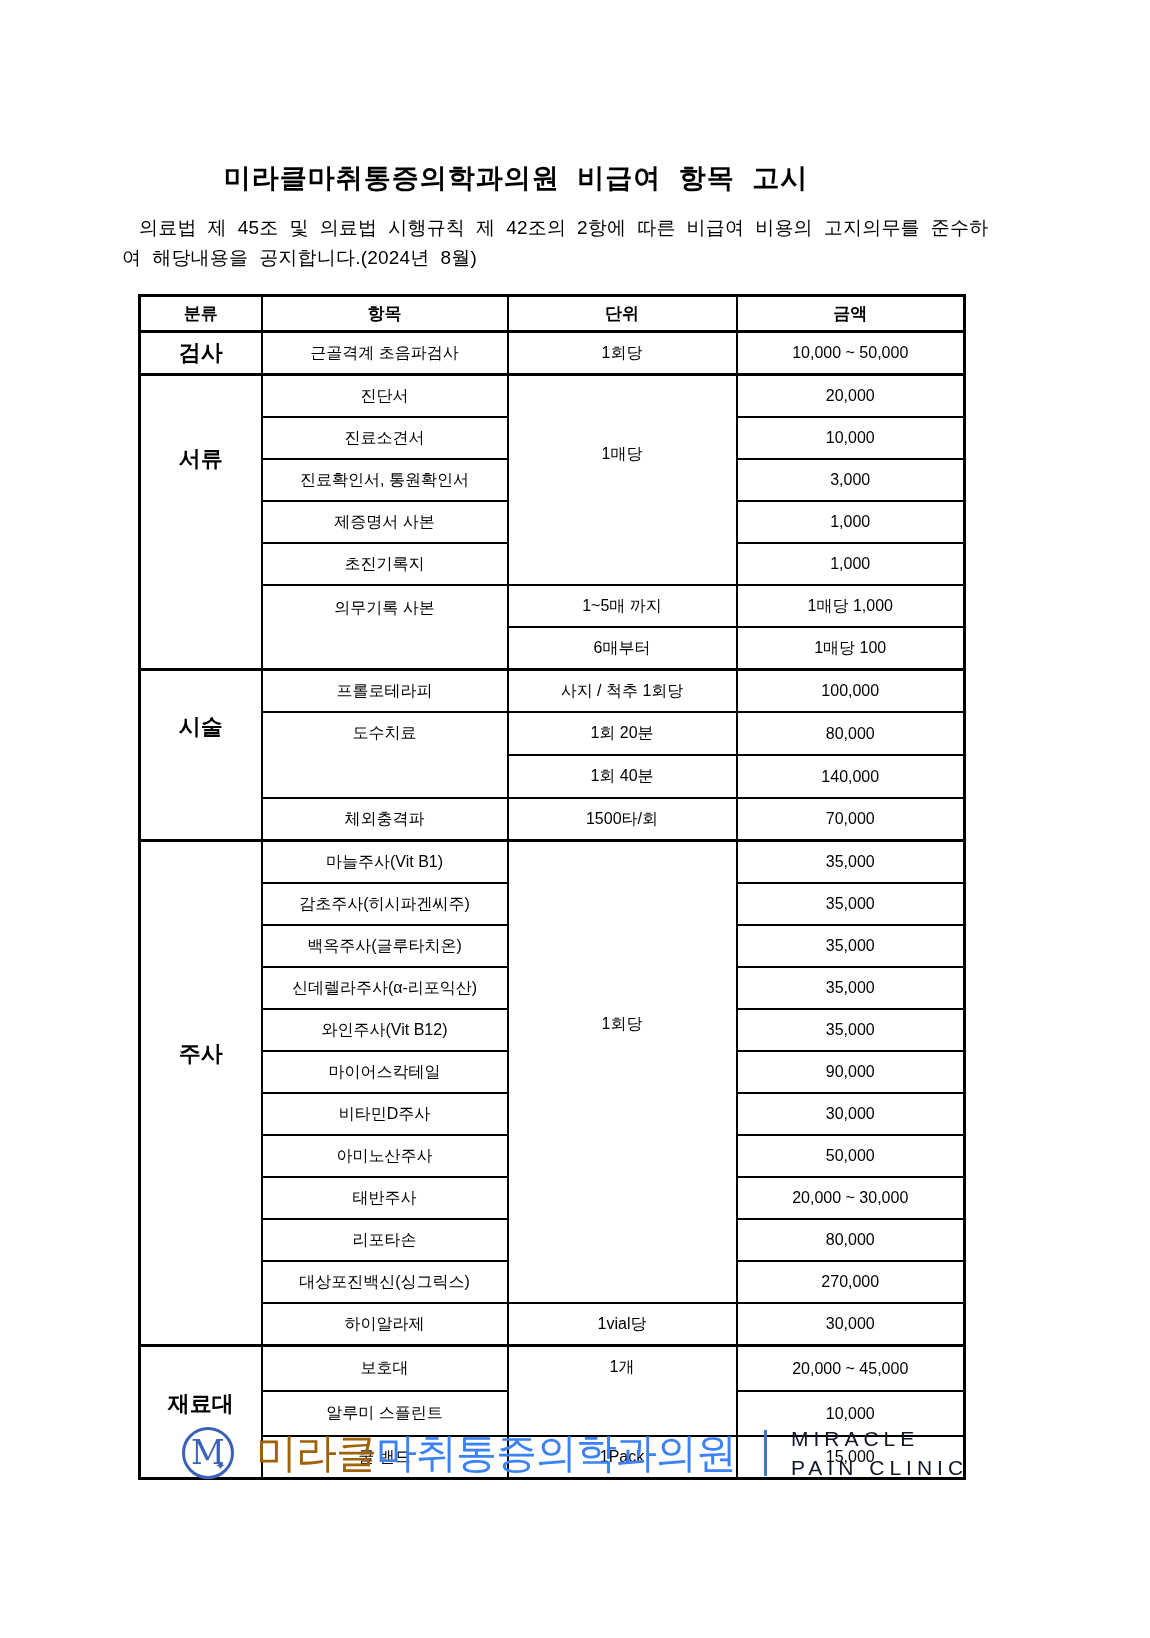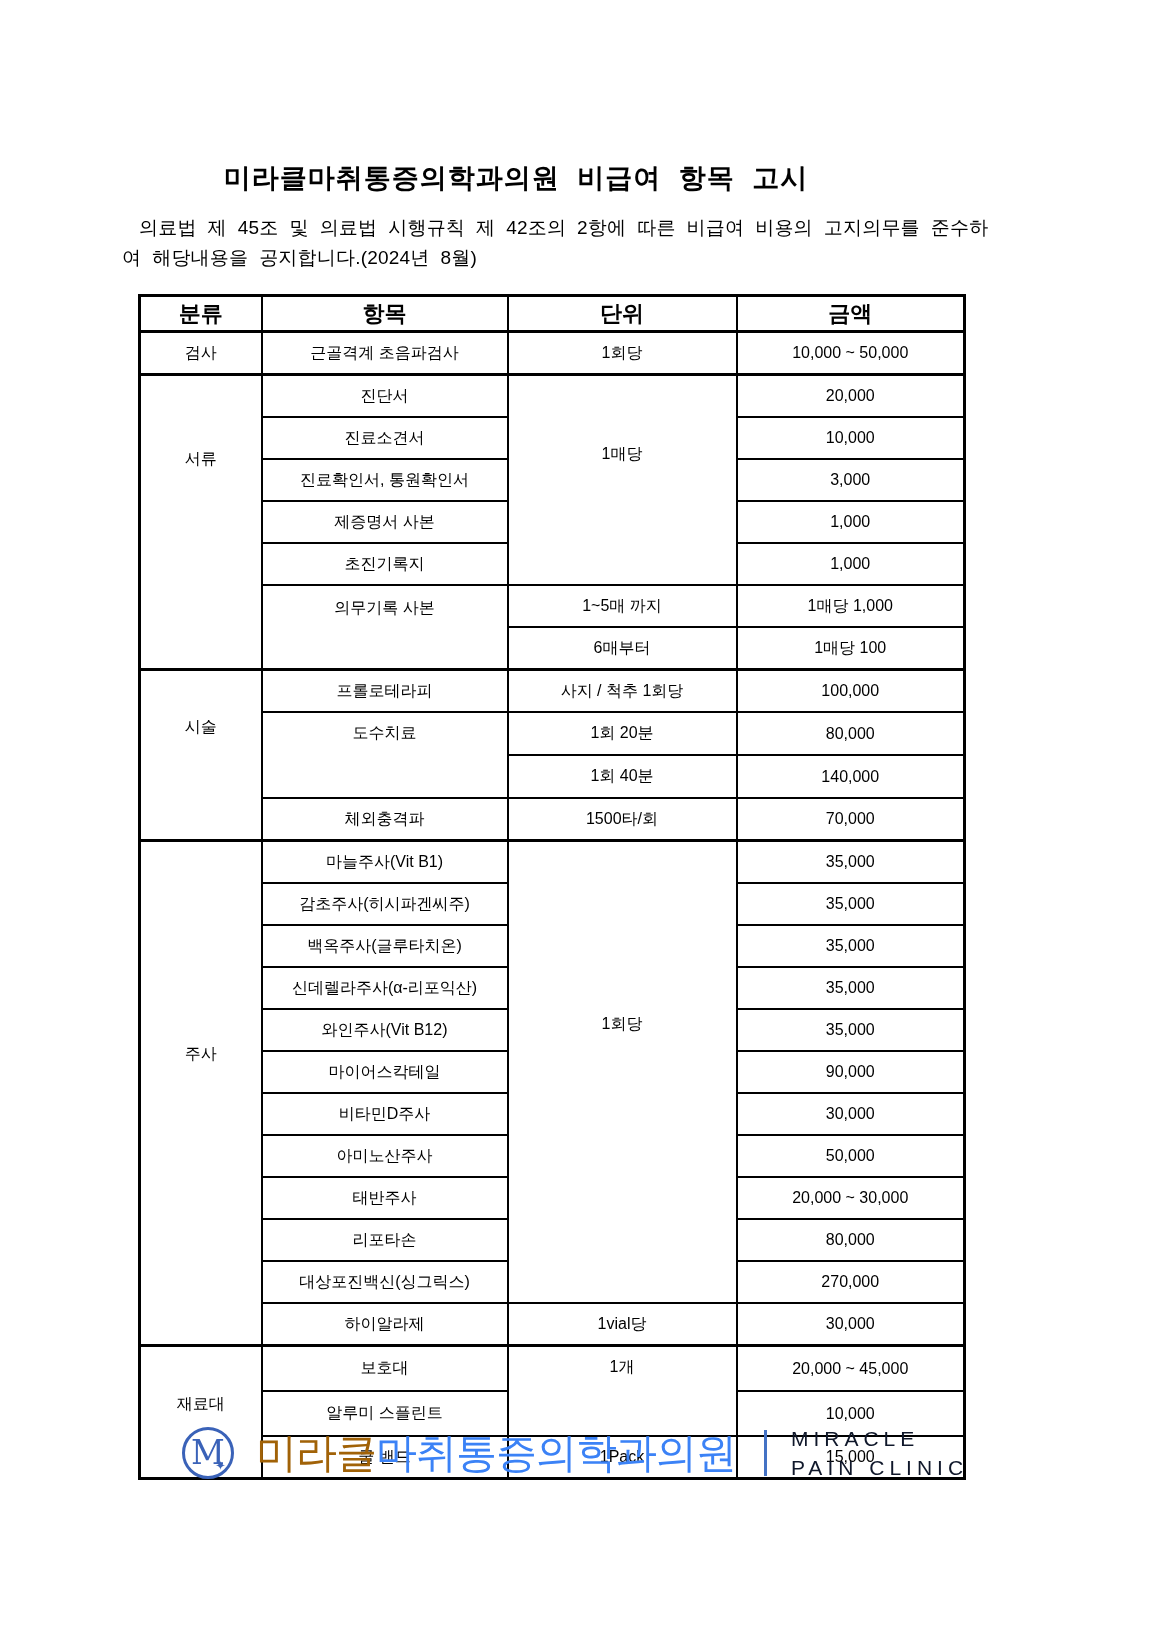--- a/index.html
+++ b/index.html
@@ -23,23 +23,23 @@
 
   table.fee{
     position:absolute;top:294px;left:138px;
     width:825px;border-collapse:collapse;table-layout:fixed;
     border:3px solid #000;font-size:16px;
   }
   table.fee td{
     border:2px solid #000;text-align:center;vertical-align:middle;
     height:40px;padding:0 4px;overflow:hidden;white-space:nowrap;
   }
-  table.fee tr.hdr td{height:33px;font-weight:bold;border-bottom:3px solid #000;font-size:22px;}
+  table.fee tr.hdr td{height:33px;font-weight:bold;border-bottom:3px solid #000;font-size:17px;}
   table.fee tr.cat td{border-top:3px solid #000;}
-  td.cat-label{font-weight:normal;font-size:16px;}
+  td.cat-label{font-weight:bold;font-size:22px;}
   .pb16{padding-bottom:16px !important;}
   .pb38{padding-bottom:38px !important;}
   .pb44{padding-bottom:44px !important;}
   .pb48{padding-bottom:48px !important;}
   .pb52{padding-bottom:52px !important;}
   .pb56{padding-bottom:56px !important;}
   .pb78{padding-bottom:78px !important;margin-top:20px;}
   .pb96{padding-bottom:96px !important;}
   .pb126{padding-bottom:126px !important;}
 

